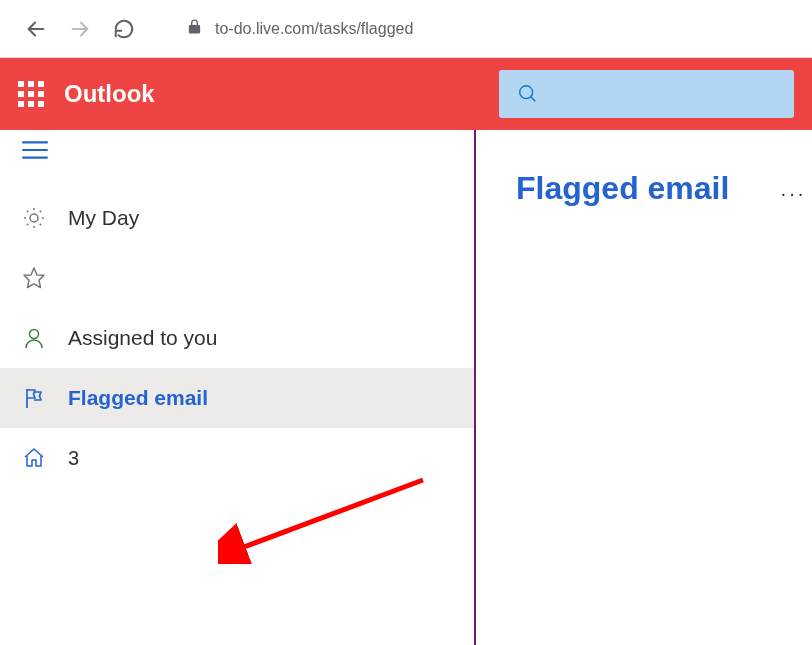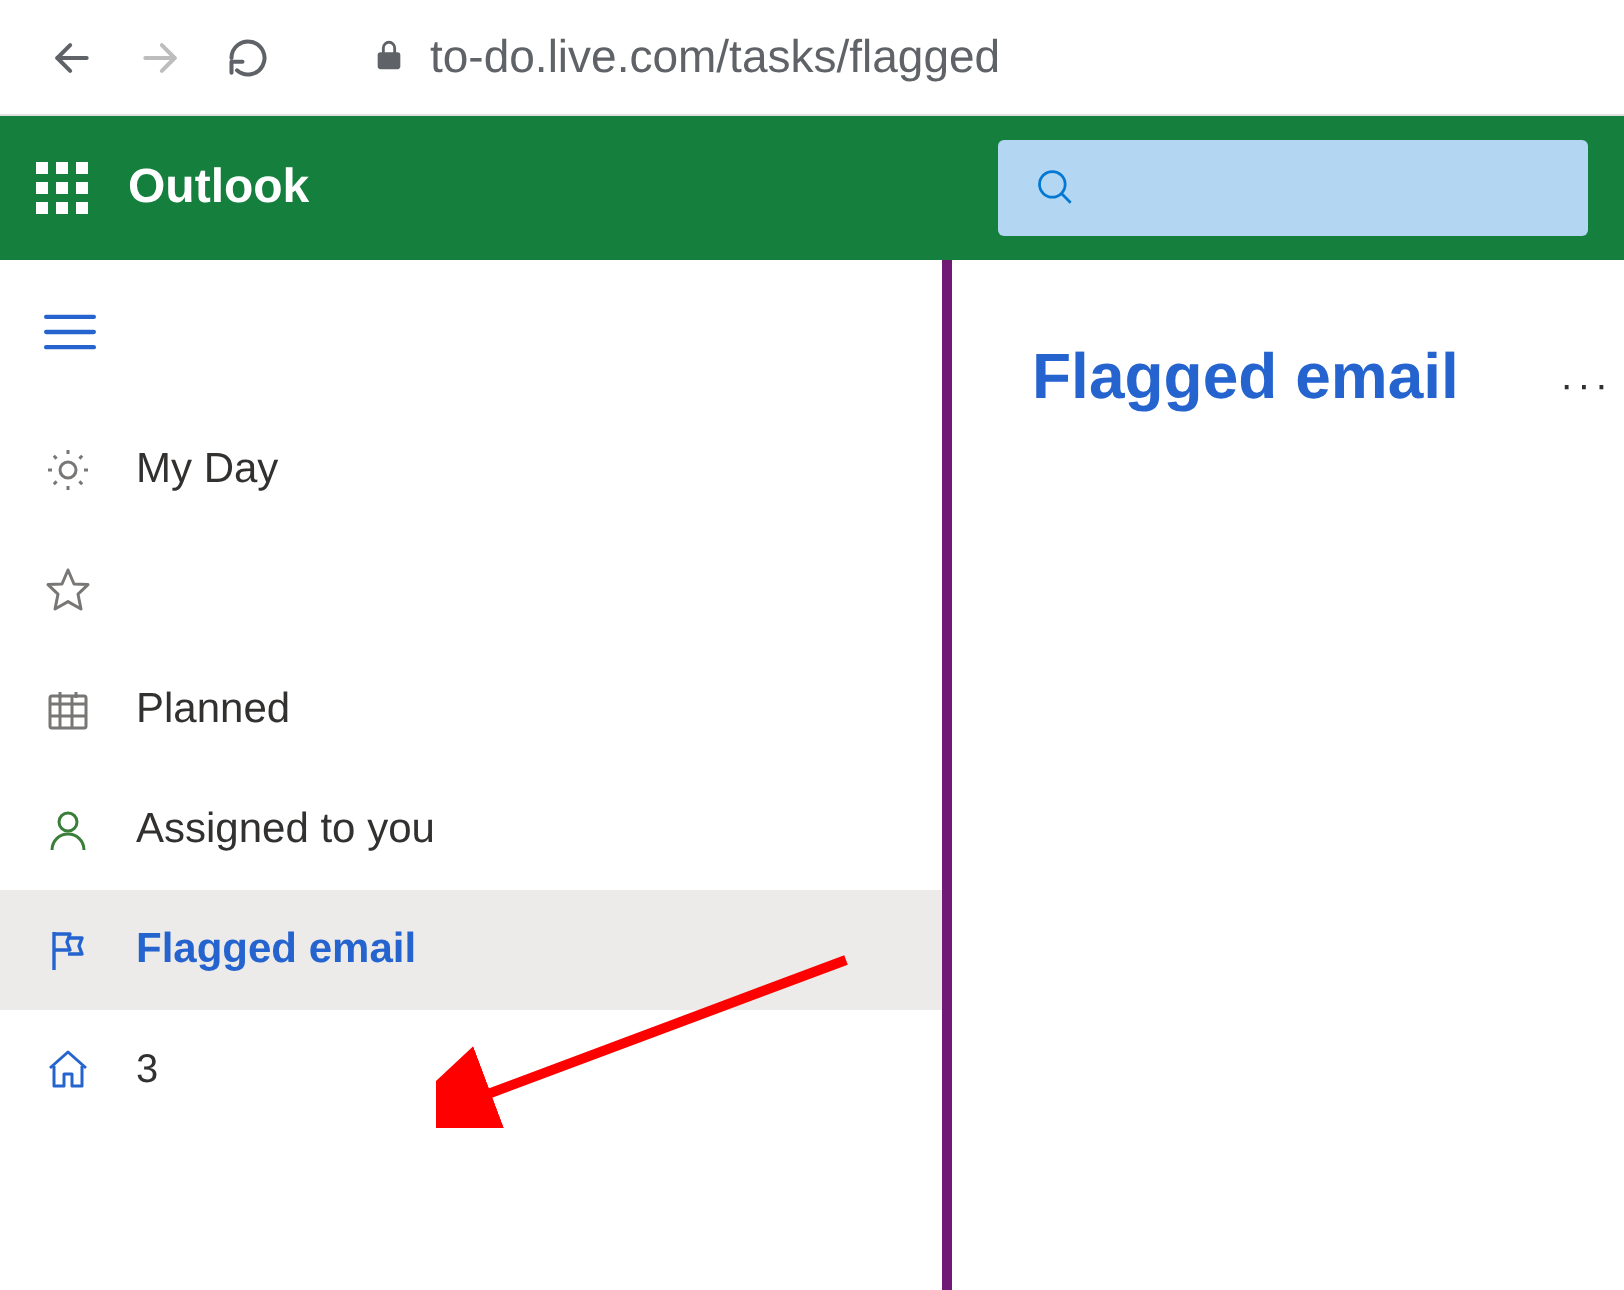--- a/index.html
+++ b/index.html
@@ -33,27 +33,27 @@
     }
     .nav-btn.disabled { color: #bdbdbd; }
     .url-bar {
       flex: 1;
       height: 38px;
       display: flex;
       align-items: center;
       padding: 0 18px;
       margin-left: 18px;
       color: #5f6368;
-      font-size: 23px;
+      font-size: 16px;
       gap: 12px;
     }
     .lock-icon { color: #5f6368; }
     .header {
       height: 72px;
-      background: #15803d;
+      background: #ef4444;
       display: flex;
       align-items: center;
       padding: 0 18px;
       gap: 20px;
     }
     .app-launcher {
       display: grid;
       grid-template-columns: repeat(3, 6px);
       grid-template-rows: repeat(3, 6px);
       gap: 4px;
@@ -80,22 +80,22 @@
       align-items: center;
       padding: 0 18px;
     }
     .search-box svg { color: #0078d4; }
     .content {
       display: flex;
       height: calc(645px - 58px - 72px);
     }
     .sidebar {
       width: 476px;
-      border-right: 5px solid #701a75;
-      padding-top: 20px;
+      border-right: 2px solid #701a75;
+      padding-top: 4px;
     }
     .hamburger {
       padding: 6px 22px 24px;
       cursor: pointer;
     }
     .hamburger svg { color: #2564cf; }
     .nav-item {
       display: flex;
       align-items: center;
       height: 60px;
@@ -230,34 +230,20 @@
     </div>
 
     <div class="nav-item">
       <span class="nav-icon">
         <svg width="24" height="24" viewBox="0 0 24 24" fill="none" stroke="currentColor" stroke-width="1.5" stroke-linejoin="round">
             <polygon points="12 2 15 9 22 9.3 17 14.1 18.5 21.5 12 17.8 5.5 21.5 7 14.1 2 9.3 9 9"></polygon>
           </svg>
       </span>
     </div>
 
-    <div class="nav-item">
-      <span class="nav-icon">
-        <svg width="24" height="24" viewBox="0 0 24 24" fill="none" stroke="currentColor" stroke-width="1.5">
-            <rect x="3" y="5" width="18" height="16" rx="1"></rect>
-            <line x1="3" y1="9" x2="21" y2="9"></line>
-            <line x1="8" y1="3" x2="8" y2="6"></line>
-            <line x1="16" y1="3" x2="16" y2="6"></line>
-            <line x1="8" y1="5" x2="8" y2="21"></line>
-            <line x1="14" y1="5" x2="14" y2="21"></line>
-            <line x1="3" y1="15" x2="21" y2="15"></line>
-          </svg>
-      </span>
-      <span class="nav-label">Planned</span>
-    </div>
 
     <div class="nav-item">
       <span class="nav-icon">
         <svg width="24" height="24" viewBox="0 0 24 24" fill="none" stroke="#3a7e3a" stroke-width="1.5">
             <circle cx="12" cy="8" r="4.5"></circle>
             <path d="M4 22c0-4.5 3.6-8 8-8s8 3.5 8 8"></path>
           </svg>
       </span>
       <span class="nav-label">Assigned to you</span>
     </div>

